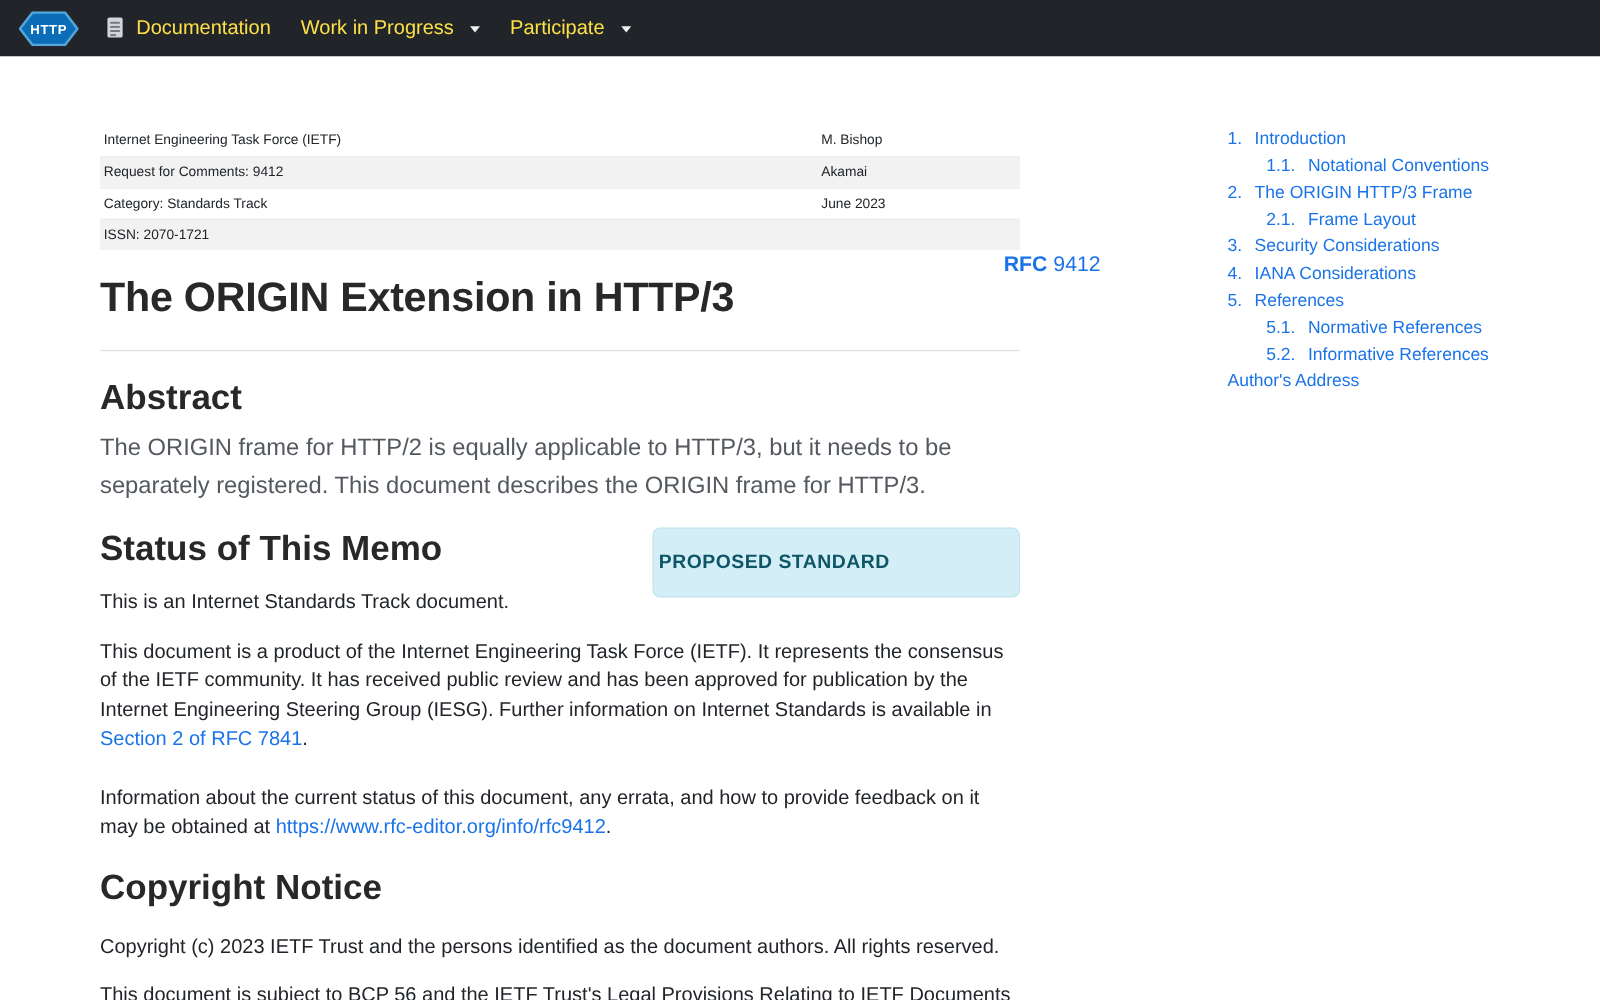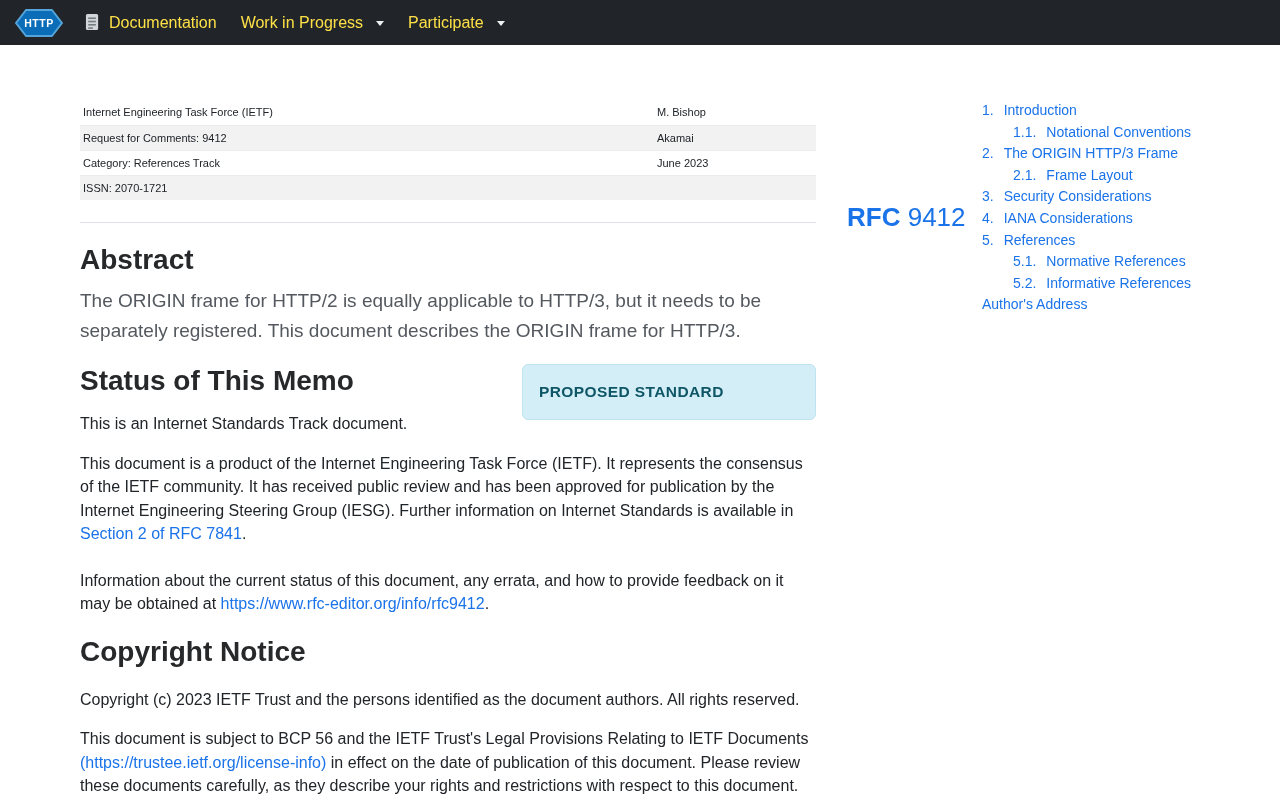--- a/index.html
+++ b/index.html
@@ -52,29 +52,29 @@
   
   .status-section { margin-top: 18px; }
   .status-section h2 { margin-top: 0; }
   .status-badge {
     float: right;
     width: 294px; height: 56px;
     background: #d4eef7;
     border: 1px solid #bfe4ef;
     border-radius: 6px;
     display: flex; align-items: center;
-    padding-left: 16px;
+    padding-left: 4px;
     color: #0e5666; font-weight: 700; font-size: 15.5px; letter-spacing: 0.4px;
   }
   .p-first { margin-top: 14px; }
   .p-info  { margin-top: 23px; }
   .copyright-heading { margin-top: 19px; }
   .p-copy1 { margin-top: 19px; }
   
-  .rfc-label { position: absolute; left: 847px; top: 157px; font-size: 26px; color: #1a73e8; text-decoration: none; }
+  .rfc-label { position: absolute; left: 803px; top: 157px; font-size: 17px; color: #1a73e8; text-decoration: none; }
   .rfc-label .bold { font-weight: 700; }
   
   .toc { position: absolute; left: 982px; top: 55px; width: 240px; font-size: 14px; line-height: 21.6px; }
   .toc a { display: flex; color: #1a73e8; text-decoration: none; cursor: pointer; }
   .toc a.lvl2 { padding-left: 31px; }
   .toc .num { margin-right: 10px; white-space: nowrap; }
   .toc .num:empty { display: none; }
 </style>
 </head>
 <body>
@@ -116,30 +116,31 @@
       <tbody>
         <tr>
           <td>Internet Engineering Task Force (IETF)</td>
           <td class="rcell">M. Bishop</td>
         </tr>
         <tr>
           <td>Request for Comments: 9412</td>
           <td class="rcell">Akamai</td>
         </tr>
         <tr>
-          <td>Category: References Track</td>
+          <td>Category: Standards Track</td>
           <td class="rcell">June 2023</td>
         </tr>
         <tr>
           <td>ISSN: 2070-1721</td>
           <td class="rcell"></td>
         </tr>
       </tbody>
     </table>
 
+    <h1>The ORIGIN Extension in HTTP/3</h1>
 
     <hr class="divider">
 
     <h2>Abstract</h2>
     <p class="lead">The ORIGIN frame for HTTP/2 is equally applicable to HTTP/3, but it needs to be separately registered. This document describes the ORIGIN frame for HTTP/3.</p>
 
     <section class="status-section">
       <div class="status-badge">
         <span>PROPOSED STANDARD</span>
       </div>

